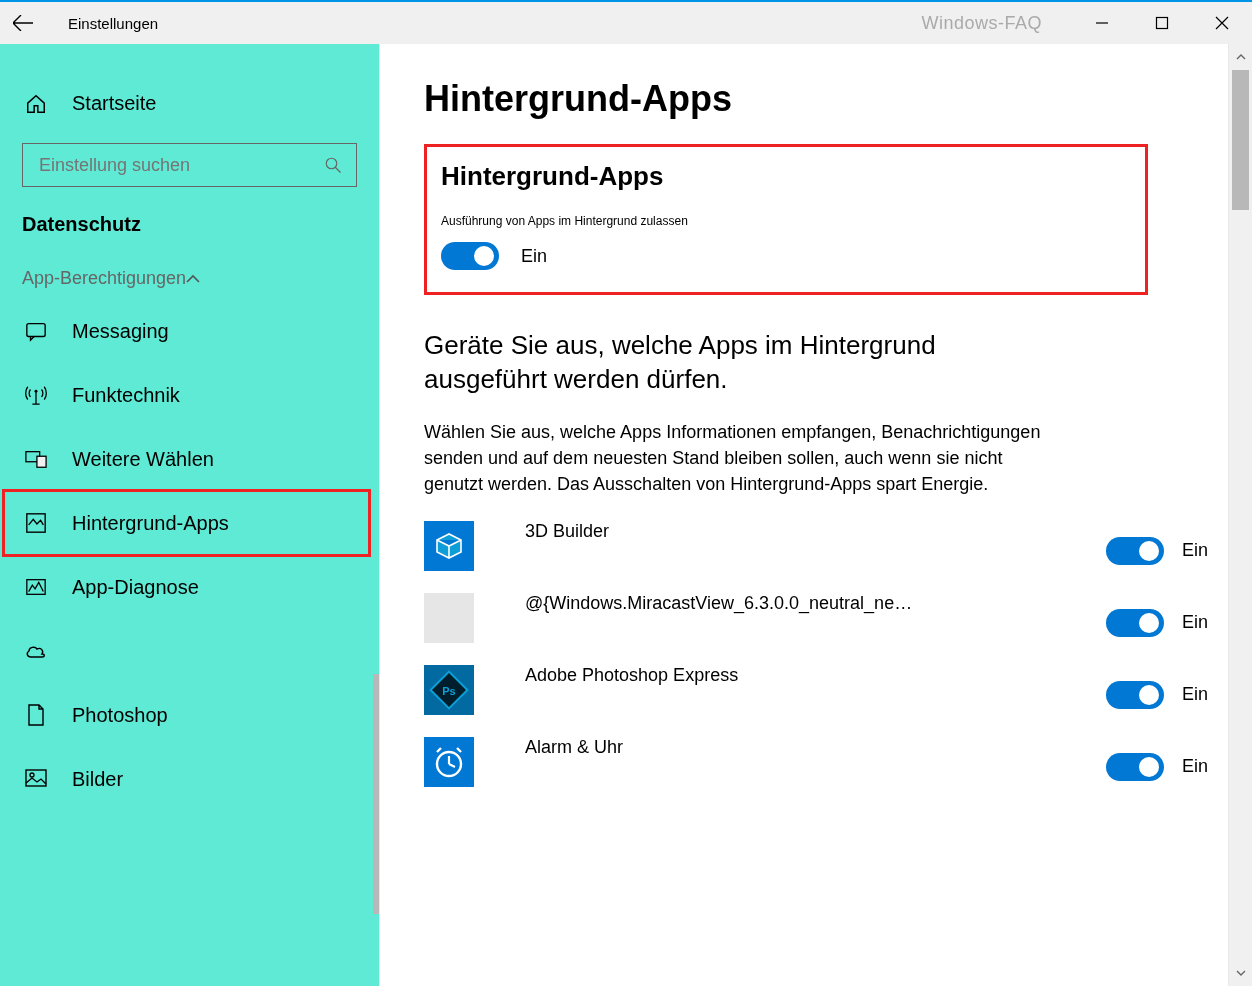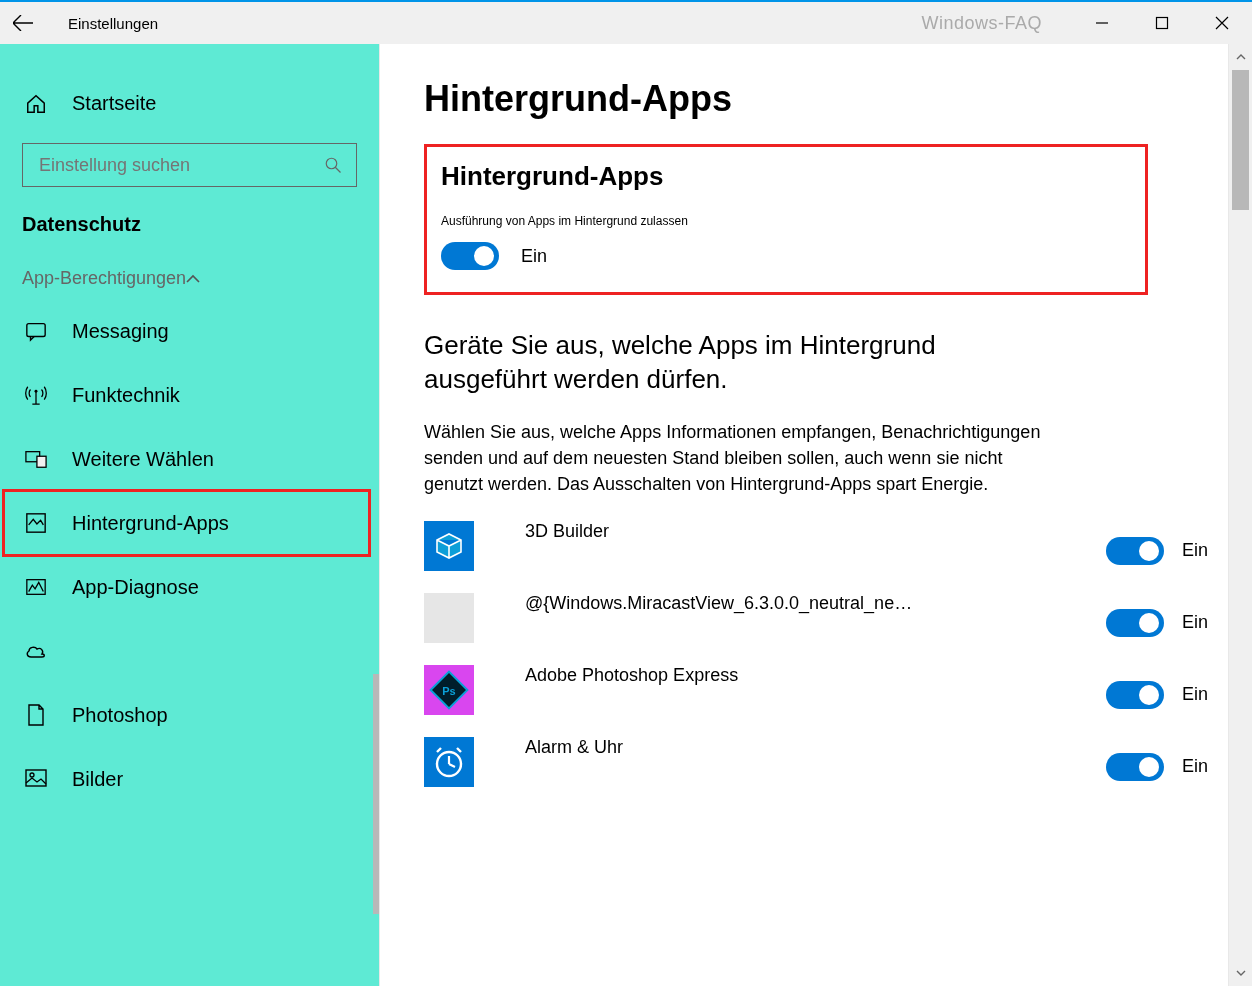--- a/index.html
+++ b/index.html
@@ -333,21 +333,21 @@
         <div class="app-name">@{Windows.MiracastView_6.3.0.0_neutral_ne…</div>
         <div class="app-toggle-col">
           <div class="toggle">
               <div class="knob"></div>
             </div>
           <span class="toggle-state">Ein</span>
         </div>
       </div>
 
       <div class="app-row">
-        <div class="app-icon-box" style="background:#d946ef;">
+        <div class="app-icon-box" style="background:#0369a1;">
           <svg width="40" height="40" viewBox="0 0 40 40">
               <rect x="7" y="7" width="26" height="26" transform="rotate(45 20 20)" stroke="#0aa0d8" stroke-width="2" fill="#001e2b"></rect>
               <text x="20" y="25" text-anchor="middle" fill="#0aa0d8" font-size="11" font-family="Arial" font-weight="600">Ps</text>
             </svg>
         </div>
         <div class="app-name">Adobe Photoshop Express</div>
         <div class="app-toggle-col">
           <div class="toggle">
               <div class="knob"></div>
             </div>

